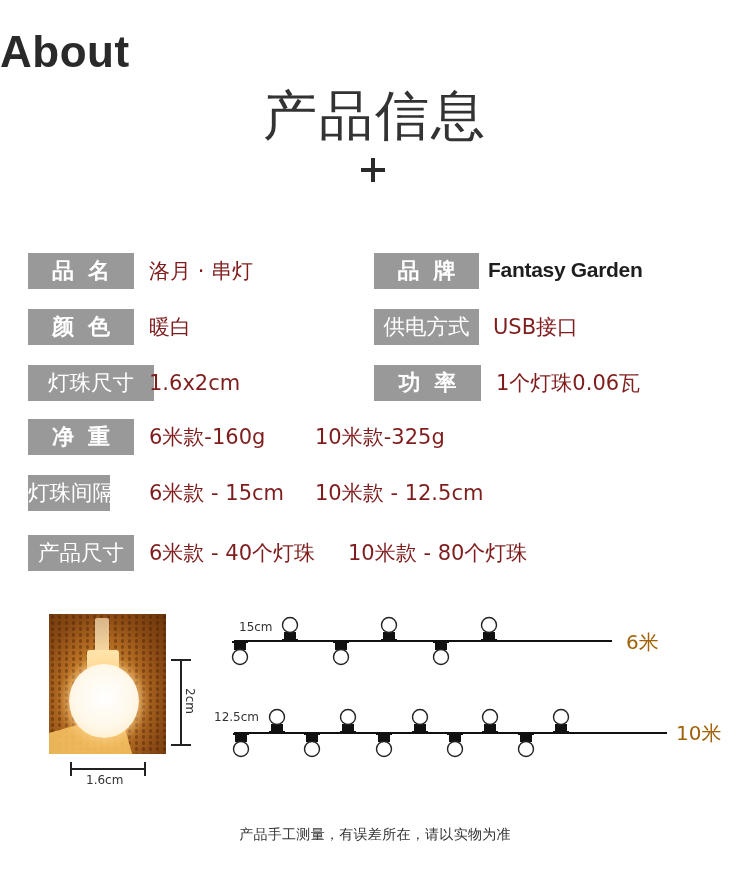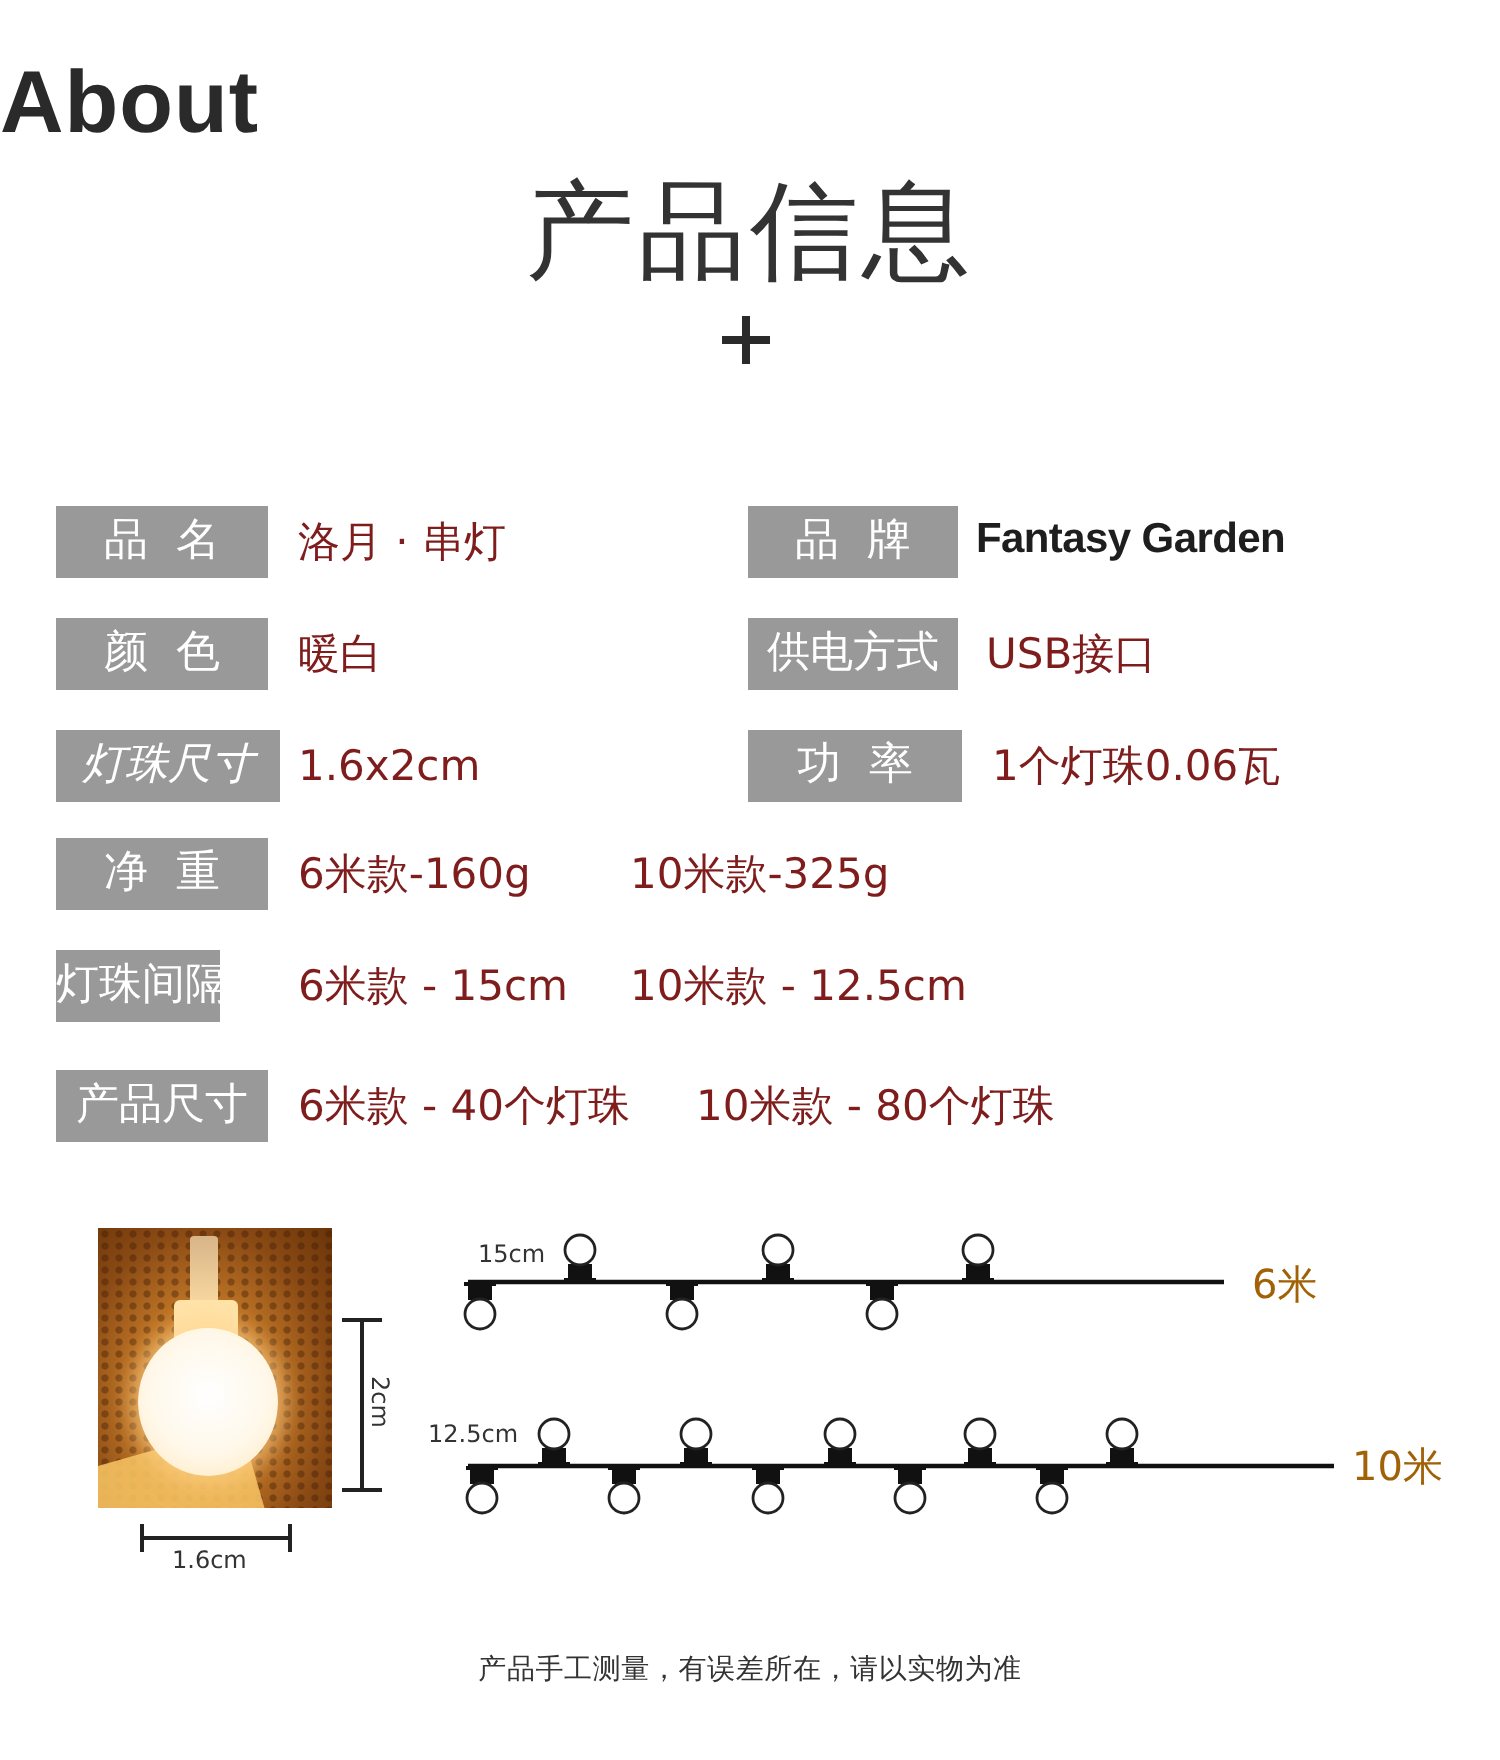--- a/index.html
+++ b/index.html
@@ -10,21 +10,21 @@
     font-family: "Liberation Sans", sans-serif; font-weight: bold; font-size: 44px; letter-spacing: 0.5px; color: #2a2a2a; line-height: 56px; }
   .title-cn { position: absolute; left: 0; width: 750px; top: 84px; text-align: center;
     font-family: "DejaVu Sans", sans-serif; font-weight: 200; font-size: 54px; letter-spacing: 2px; color: #333; line-height: 64px; }
   .plus { position: absolute; left: 361px; top: 158px; width: 24px; height: 24px; }
   .plus::before, .plus::after { content: ""; position: absolute; background: #2a2a2a; }
   .plus::before { left: 0; top: 10px; width: 24px; height: 4px; }
   .plus::after { left: 10px; top: 0; width: 4px; height: 24px; }
 
   .label { position: absolute; height: 36px; background: #999999; color: #ffffff;
     font-size: 22px; line-height: 36px; text-align: center; white-space: nowrap; }
-  .label.spaced { letter-spacing: 14px; text-indent: 14px; }
+  .label.spaced { letter-spacing: 14px; text-indent: 14px; font-weight: bold; }
   .label.tight { letter-spacing: 0px; font-size: 21.5px; }
   .val { position: absolute; font-size: 21px; line-height: 36px; color: #7f1d1d; white-space: nowrap; }
   .brand { position: absolute; font-family: "Liberation Sans", sans-serif; font-weight: bold; font-size: 21px; line-height: 36px; color: #1e1e1e; letter-spacing: -0.3px; white-space: nowrap; }
 
   .photo { position: absolute; left: 49px; top: 614px; width: 117px; height: 140px; overflow: hidden;
     background: radial-gradient(ellipse at 45% 60%, #f0b45a 0%, #c47a28 35%, #8a4a14 70%, #6a3408 100%); }
   .photo .mesh { position: absolute; inset: 0;
     background-image: radial-gradient(circle, rgba(60,25,5,0.55) 1.6px, transparent 2px);
     background-size: 7px 6px; opacity: 0.7; }
   .photo .floor { position: absolute; left: -10px; bottom: -20px; width: 90px; height: 50px; background: #f4c060; transform: rotate(-16deg); opacity: 0.9; }
@@ -53,21 +53,21 @@
 <div class="label spaced" style="left:28px; top:253px; width:106px;">品名</div>
 <div class="val" style="left:149px; top:253px;">洛月 · 串灯</div>
 <div class="label spaced" style="left:374px; top:253px; width:105px;">品牌</div>
 <div class="brand" style="left:488px; top:252px;">Fantasy Garden</div>
 
 <div class="label spaced" style="left:28px; top:309px; width:106px;">颜色</div>
 <div class="val" style="left:149px; top:309px;">暖白</div>
 <div class="label tight" style="left:374px; top:309px; width:105px;">供电方式</div>
 <div class="val" style="left:493px; top:309px;">USB接口</div>
 
-<div class="label tight" style="left:28px; top:365px; width:112px;font-style:italic;">灯珠尺寸</div>
+<div class="label tight" style="left:28px; top:365px; width:126px;">灯珠尺寸</div>
 <div class="val" style="left:149px; top:365px;">1.6x2cm</div>
 <div class="label spaced" style="left:374px; top:365px; width:107px;">功率</div>
 <div class="val" style="left:496px; top:365px;">1个灯珠0.06瓦</div>
 
 <div class="label spaced" style="left:28px; top:419px; width:106px;">净重</div>
 <div class="val" style="left:149px; top:419px;">6米款-160g</div>
 <div class="val" style="left:315px; top:419px;">10米款-325g</div>
 
 <div class="label tight" style="left:28px; top:475px; width:82px;">灯珠间隔</div>
 <div class="val" style="left:149px; top:475px;">6米款 - 15cm</div>

